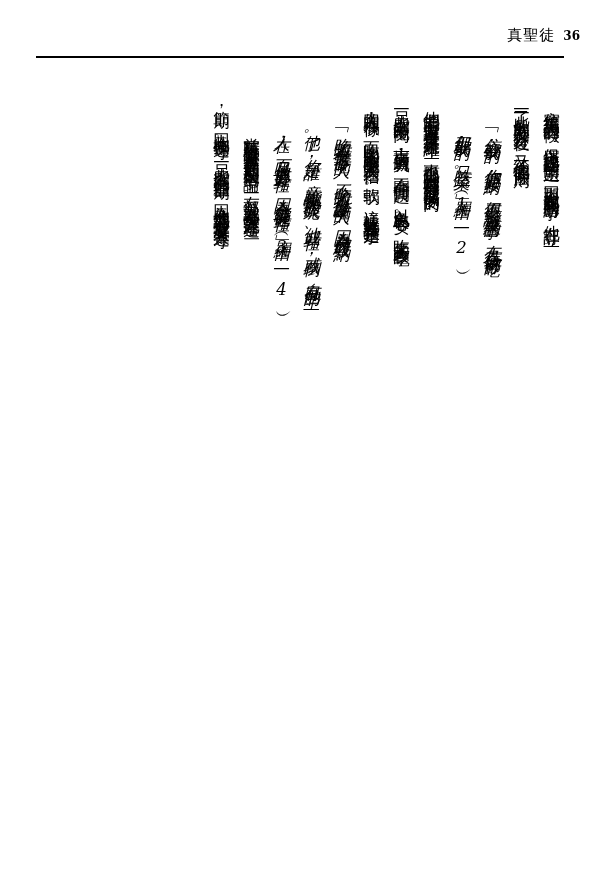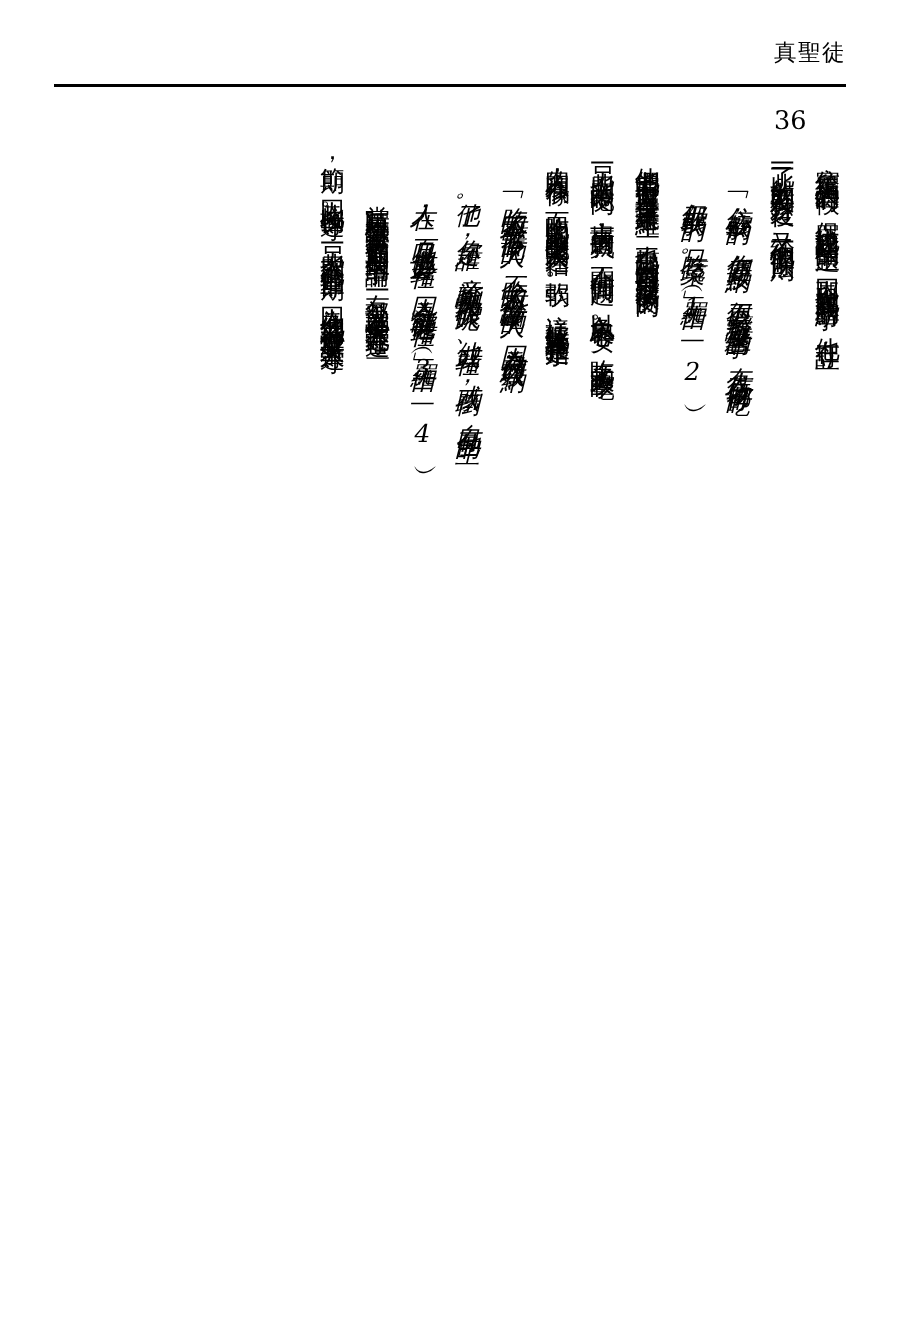--- a/index.html
+++ b/index.html
@@ -18,34 +18,33 @@
     position: relative;
     width: 600px;
     height: 887px;
     box-sizing: border-box;
     padding: 28px 34px 24px 34px;
   }
   
   .header {
     position: absolute;
     top: 26px;
-    right: 36px;
+    right: 20px;
     display: flex;
     align-items: baseline;
-    gap: 26px;
-    flex-direction: column;
+    gap: 8px;
   }
   .header-title {
     font-size: 15px;
     letter-spacing: 1px;
     font-family: "DejaVu Serif", "Liberation Serif", serif;
   }
   .header-page {
-    font-size: 17px;
-    font-weight: normal;
+    font-size: 12px;
+    font-weight: bold;
   }
   .rule {
     position: absolute;
     top: 56px;
     left: 36px;
     right: 36px;
     height: 2px;
     background: #000;
   }
   

